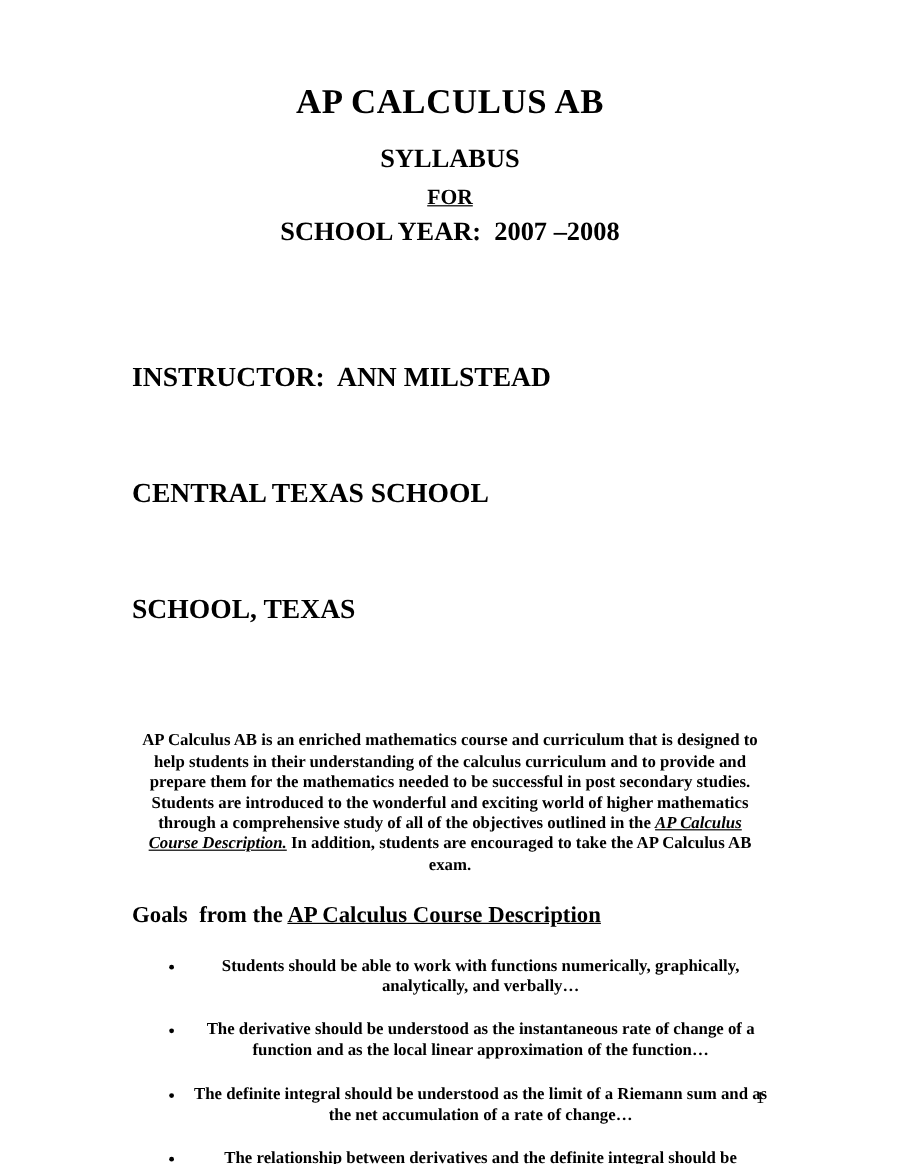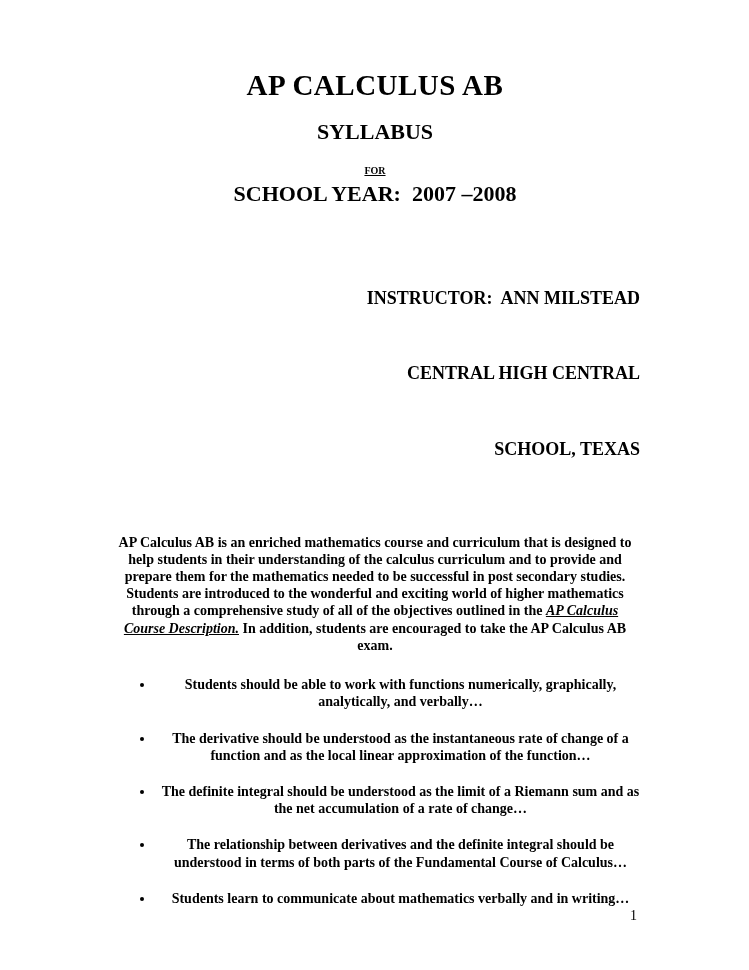--- a/index.html
+++ b/index.html
@@ -27,35 +27,35 @@
     font-size: 29px;
     letter-spacing: 0.5px;
     line-height: 1.1;
   }
   .doc-subtitle {
     font-size: 22px;
     margin-top: 18px;
     line-height: 1.1;
   }
   .doc-for {
-    font-size: 10px;
-    margin-top: 21px;
+    font-size: 18px;
+    margin-top: 11px;
     line-height: 1.1;
     text-decoration: underline;
   }
   .doc-year {
     font-size: 22px;
     margin-top: 5px;
     line-height: 1.2;
     white-space: pre-wrap;
   }
   .instructor-block {
     margin-top: 28px;
-    text-align: right;
-    font-size: 18px;
+    text-align: left;
+    font-size: 23px;
     line-height: 1.4;
     white-space: pre-wrap;
   }
   .section-heading {
     margin: 38px 0 0 0;
     font-size: 18px;
     line-height: 1.2;
   }
   .overview-paragraph {
     margin: 21px 0 0 0;
@@ -100,30 +100,31 @@
 
 <div class="page">
 
   <header class="title-block">
     <h1 class="doc-title">AP CALCULUS AB</h1>
     <div class="doc-subtitle">SYLLABUS</div>
     <div class="doc-for">FOR</div>
     <div class="doc-year">SCHOOL YEAR:  2007 –2008</div>
     <div class="instructor-block">
       <div>INSTRUCTOR:  ANN MILSTEAD</div>
-      <div>CENTRAL HIGH CENTRAL</div>
+      <div>CENTRAL TEXAS SCHOOL</div>
       <div>SCHOOL, TEXAS</div>
     </div>
   </header>
 
   <section>
     <p class="overview-paragraph"><span>AP Calculus AB is an enriched mathematics course and curriculum that is designed to help students in their understanding of the calculus curriculum and to provide and prepare them for the mathematics needed to be successful in post secondary studies. Students are introduced to the wonderful and exciting world of higher mathematics through a comprehensive study of all of the objectives outlined in the </span><span class="italic-underline">AP Calculus Course Description.</span><span> In addition, students are encouraged to take the AP Calculus AB exam.</span></p>
   </section>
 
   <section>
+    <h2 class="goals-heading"><span>Goals  from the </span><span class="underline">AP Calculus Course Description</span></h2>
     <ul class="goals-list">
       <li>Students should be able to work with functions numerically, graphically, analytically, and verbally…</li>
       <li>The derivative should be understood as the instantaneous rate of change of a function and as the local linear approximation of the function…</li>
       <li>The definite integral should be understood as the limit of a Riemann sum and as the net accumulation of a rate of change…</li>
       <li>The relationship between derivatives and the definite integral should be understood in terms of both parts of the Fundamental Course of Calculus…</li>
       <li>Students learn to communicate about mathematics verbally and in writing…</li>
 
     </ul>
   </section>
 

